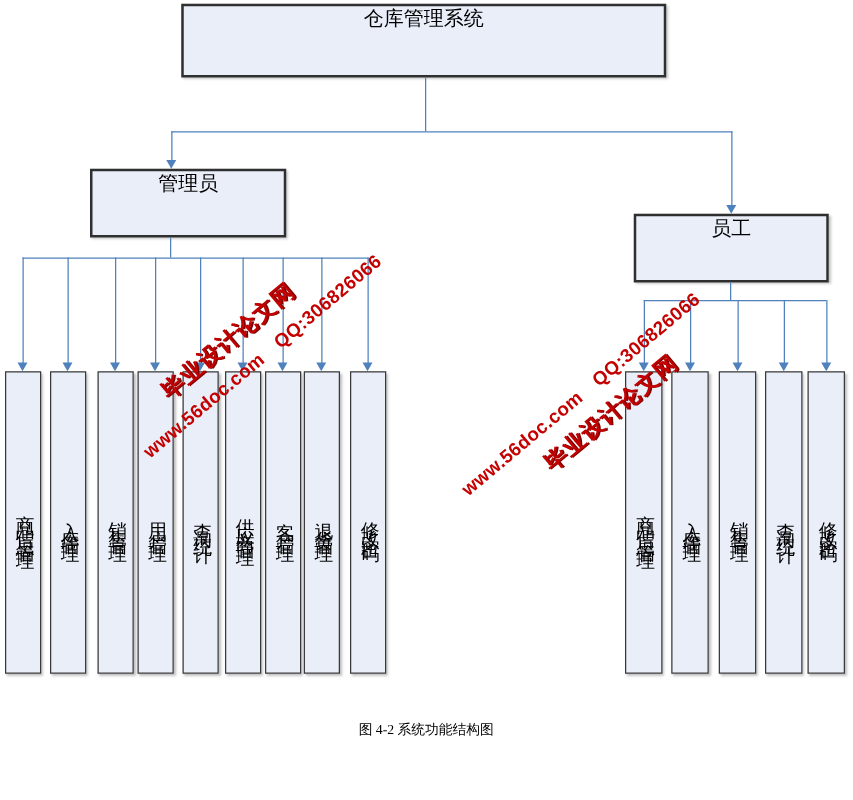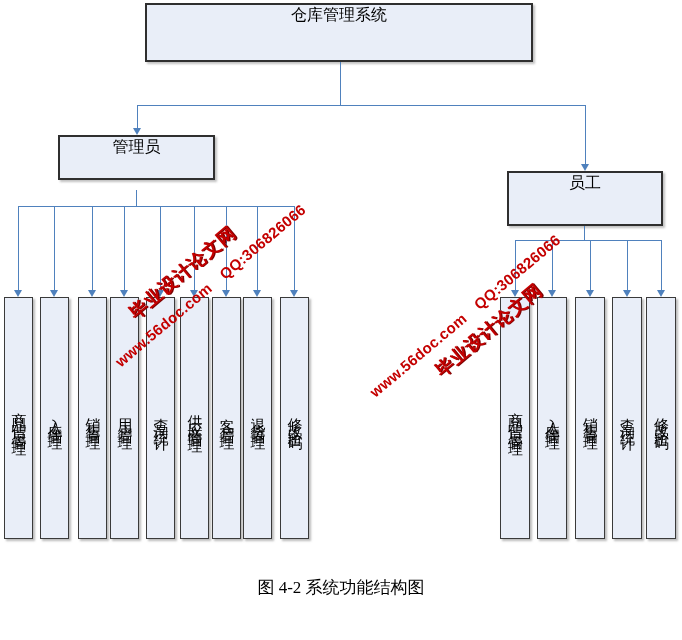--- a/index.html
+++ b/index.html
@@ -38,21 +38,21 @@
   }
   .watermark{
     position:absolute;color:var(--wm);font-family:"Liberation Sans","DejaVu Sans",sans-serif;
     font-weight:bold;white-space:nowrap;transform:rotate(-40deg);transform-origin:center;
     z-index:5;line-height:27px;
   }
   .wm-fancy{font-size:18px;letter-spacing:1px;text-shadow:1px 1px 0 #7c0000, 0.5px 0.5px 0 rgba(255,255,255,.55);}
   .wm-plain{font-size:15px;letter-spacing:0.3px;}
   .caption{
     position:absolute;left:0;top:576px;width:682px;text-align:center;
-    font-size:17px;color:#000;
+    font-size:11px;color:#000;
   }
 </style>
 </head>
 <body>
 
 <div id="canvas">
 
   <div class="node" style="left:145px;top:3px;width:388px;height:59px;">
     <span>仓库管理系统</span>
   </div>
@@ -61,21 +61,21 @@
   <div class="hline" style="left:137px;top:105px;width:449px;"></div>
   <div class="arrow" style="left:133px;top:105px;height:30px;">
       <i class="shaft"></i>
       <i class="head"></i>
     </div>
   <div class="arrow" style="left:581px;top:105px;height:66px;">
       <i class="shaft"></i>
       <i class="head"></i>
     </div>
 
-  <div class="node" style="left:58px;top:135px;width:157px;height:45px;">
+  <div class="node" style="left:72px;top:135px;width:157px;height:55px;">
     <span>管理员</span>
   </div>
 
   <div class="vline" style="left:136px;top:190px;height:16px;"></div>
   <div class="hline" style="left:18px;top:206px;width:277px;"></div>
   <div class="arrow" style="left:14px;top:206px;height:91px;">
       <i class="shaft"></i>
       <i class="head"></i>
     </div>
   <div class="arrow" style="left:50px;top:206px;height:91px;">

